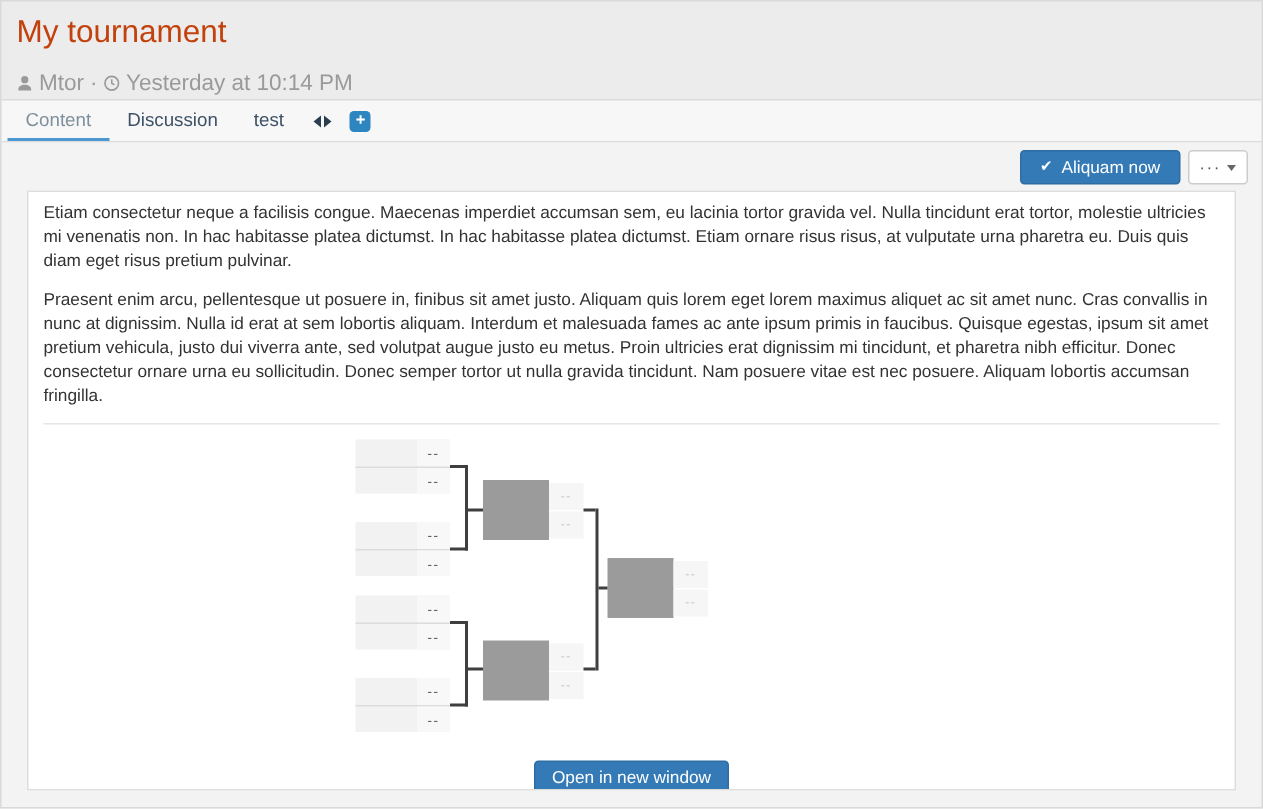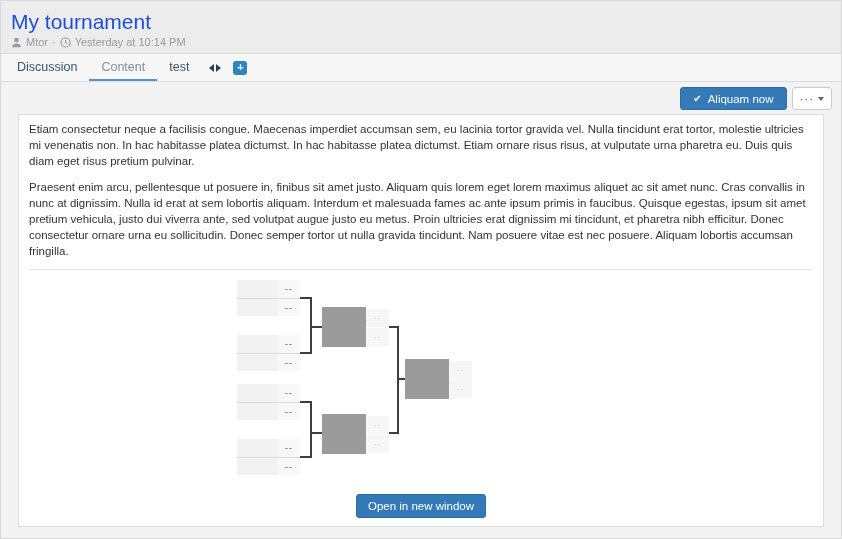--- a/index.html
+++ b/index.html
@@ -9,22 +9,22 @@
     display:flex; flex-direction:column; border:1px solid #d9d9d9;
     position:relative;
   }
 
   
   .hdr { background:#ececec; padding:6px 10px 4px; }
   .breadcrumb { font-size:11.5px; line-height:14px; color:#999; }
   .breadcrumb a { color:#337ab7; text-decoration:none; cursor:pointer; }
   .breadcrumb .sep { color:#9aa0a6; margin:0 5px; font-size:11px; }
   .breadcrumb .current { color:#23527c; font-weight:bold; }
-  .page-title { font-size:21px; line-height:24px; font-weight:normal; color:#1d4ed8; margin:3px 0 2px; }
-  .meta { font-size:11px; line-height:13px; color:#9a9a9a; display:flex; align-items:center; gap:4px; }
+  .page-title { font-size:21px; line-height:24px; font-weight:normal; color:#c2410c; margin:3px 0 15px; }
+  .meta { font-size:15px; line-height:13px; color:#9a9a9a; display:flex; align-items:center; gap:4px; }
   .meta svg { display:block; }
 
   
   .tabbar {
     background:#f7f7f7; border-top:1px solid #dcdcdc; border-bottom:1px solid #dcdcdc;
     display:flex; align-items:stretch; padding:0 4px; height:29px;
   }
   .tab {
     font-size:12.5px; color:#3d5166; padding:0 12px; display:flex; align-items:center;
     cursor:pointer; border-bottom:2px solid transparent; height:27px;
@@ -116,22 +116,22 @@
           <svg width="11" height="11" viewBox="0 0 16 16">
             <circle cx="8" cy="8" r="6.6" fill="none" stroke="#9a9a9a" stroke-width="1.6"></circle>
             <path d="M8 4.2V8l2.6 1.6" fill="none" stroke="#9a9a9a" stroke-width="1.5"></path>
           </svg>
         </span>
       <span>Yesterday at 10:14 PM</span>
     </div>
   </header>
 
   <nav class="tabbar">
+    <div class="tab active">Content</div>
     <div class="tab">Discussion</div>
-    <div class="tab active">Content</div>
     <div class="tab">test</div>
     <div class="tab-icons">
       <span class="swap-icon">
         <span class="tri tri-l"></span>
         <span class="tri tri-r"></span>
       </span>
       <span class="add-tab">+</span>
     </div>
   </nav>
 

